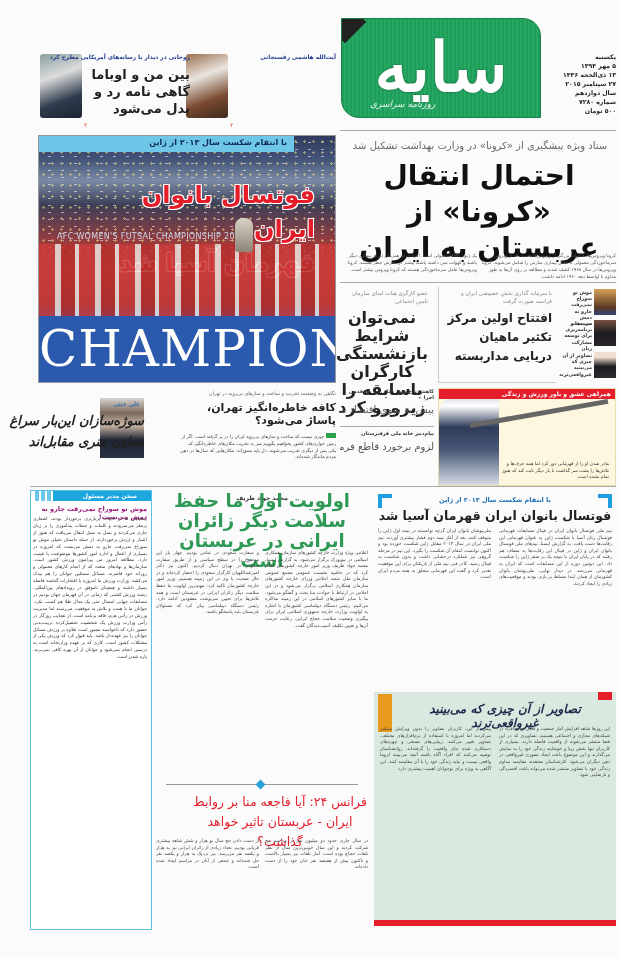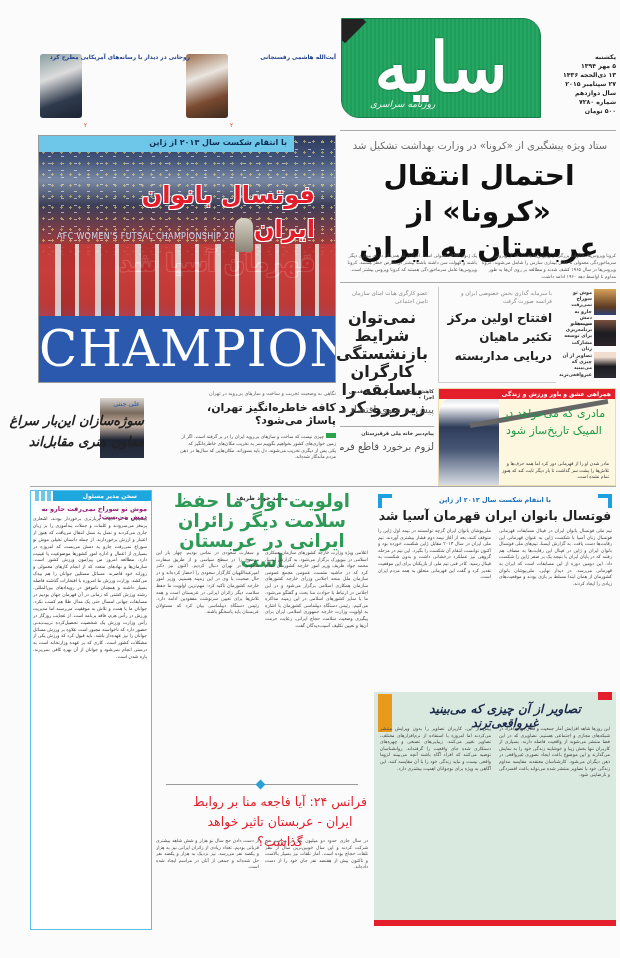--- a/index.html
+++ b/index.html
@@ -145,20 +145,21 @@
 </div>
 
 <div id="teaser-right" class="abs teaser rtl" style="left:186px;">
   <div class="photo"></div>
   <div class="kicker">آیت‌الله هاشمی رفسنجانی</div>
   <div class="pageno">۲</div>
 </div>
 <div id="teaser-left" class="abs teaser rtl" style="left:40px;">
   <div class="photo"></div>
   <div class="kicker">روحانی در دیدار با رسانه‌های آمریکایی مطرح کرد</div>
+  <div class="head">بین من و اوباما گاهی نامه رد و بدل می‌شود</div>
   <div class="pageno">۲</div>
 </div>
 
 <div class="abs hr" style="left:340px; top:130px; width:276px;"></div>
 
 <div id="main-kicker" class="abs rtl center">ستاد ویژه پیشگیری از «کرونا» در وزارت بهداشت تشکیل شد</div>
 <div id="main-headline" class="abs rtl center">احتمال انتقال «کرونا» از عربستان به ایران</div>
 <div id="main-body-right" class="abs rtl body-text">کرونا ویروس‌ها، خانواده بزرگی از ویروس‌ها هستند که از ویروس سرماخوردگی معمولی تا عامل بیماری سارس را شامل می‌شوند. کرونا ویروس‌ها در سال ۱۹۶۵ کشف شدند و مطالعه بر روی آن‌ها به طور مداوم تا اواسط دهه ۱۹۶۰ ادامه داشت.</div>
 <div id="main-body-left" class="abs rtl body-text">یک ژنوم RNA معمولی است. افرادی که همزمان دارای بیماری دیگر باشند و کهولت سن داشته باشند بیشتر در معرض خطر هستند. کرونا ویروس‌ها عامل سرماخوردگی هستند که کرونا ویروس بیشتر است.</div>
 <div class="abs hr" style="left:340px; top:282px; width:276px;"></div>
@@ -198,21 +199,20 @@
   <div class="k">عضو کارگری هیات امنای سازمان تامین اجتماعی</div>
   <div class="h">نمی‌توان شرایط بازنشستگی کارگران باسابقه را زیرورو کرد</div>
 </div>
 
 <div id="box-shooter" class="abs rtl">
   <div class="shooter-photo"></div>
   <div class="rifle"></div>
   <div class="redbar">
       <span>همراهی عشق و باور ورزش و زندگی</span>
     </div>
-  <div class="h">مادری که می‌خواهد در المپیک تاریخ‌ساز شود</div>
   <div class="b">مادر شدن او را از قهرمانی دور کرد اما همه حرف‌ها و تلاش‌ها را پشت سر گذاشت تا بار دیگر ثابت کند که هنوز تمام نشده است.</div>
 </div>
 
 <div id="box-econ1" class="abs rtl">
   <div class="k">کاهش نرخ سود بانکی در یک قدمی اجرا</div>
   <div class="h">پیش به سوی اقتصاد منظم!</div>
 </div>
 <div class="abs hr" style="left:340px; top:426px; width:94px;"></div>
 <div id="box-econ2" class="abs rtl">
   <div class="k">پیام‌دبیر خانه ملی قرقیزستان</div>

